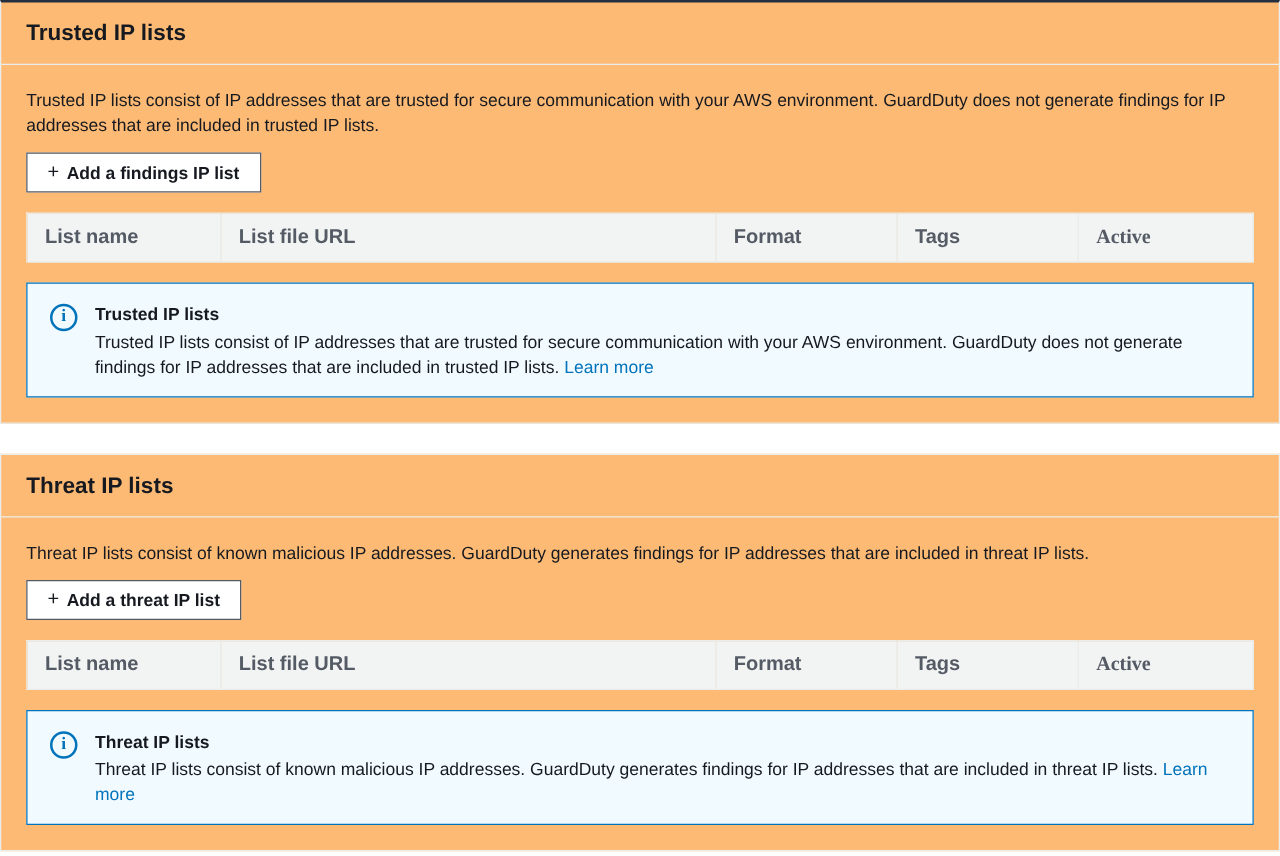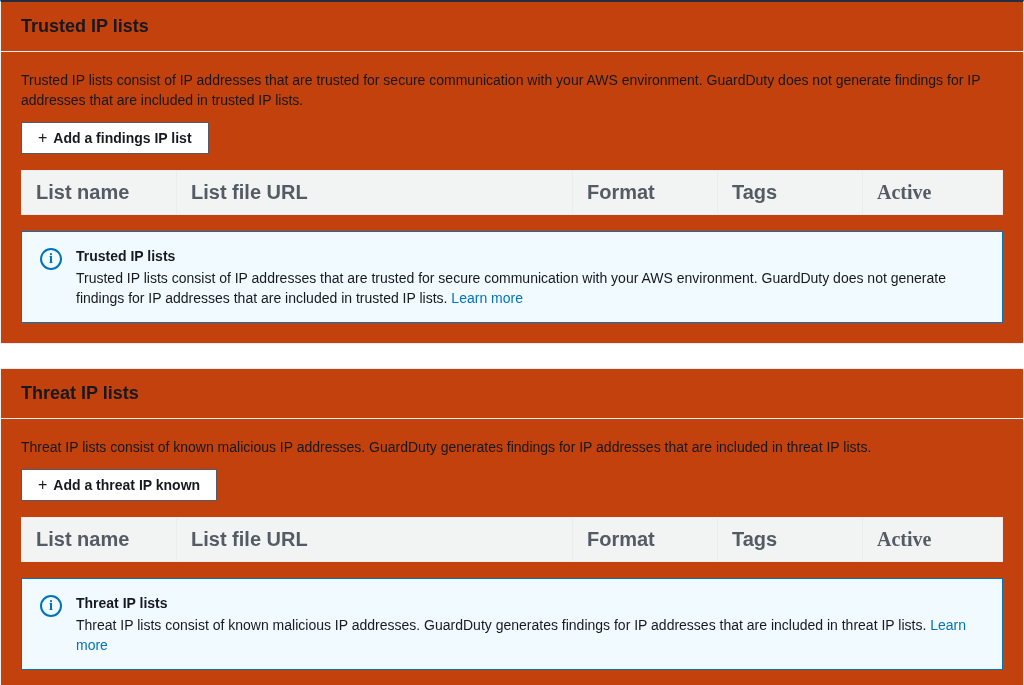--- a/index.html
+++ b/index.html
@@ -5,21 +5,21 @@
   * { box-sizing: border-box; }
   body {
     margin: 0;
     font-family: "Amazon Ember", "Helvetica Neue", Arial, sans-serif;
     font-size: 14px;
     color: #16191f;
     background: #ffffff;
     width: 1024px;
   }
   .panel {
-    background: #c2410c;
+    background: #fdba74;
     border: 1px solid #eaeded;
     margin-bottom: 24px;
   }
   .panel-header {
     padding: 14px 20px 14px 20px;
     border-bottom: 1px solid #eaeded;
   }
   .panel-header h2 {
     margin: 0;
     font-size: 18px;
@@ -61,21 +61,21 @@
     table-layout: fixed;
   }
   th {
     text-align: left;
     background: #f2f3f3;
     font-weight: 700;
     color: #545b64;
     padding: 10px 14px;
     border-right: 1px solid #eaeded;
     border-bottom: 1px solid #eaeded;
-    font-size: 20px;
+    font-size: 16px;
   }
   th:last-child { border-right: none; font-family: Liberation Serif, serif; }
   .col-name   { width: 155px; }
   .col-url    { width: auto; }
   .col-format { width: 145px; }
   .col-tags   { width: 145px; }
   .col-active { width: 140px; }
   .info-box {
     border: 1px solid #0073bb;
     background: #f1faff;
@@ -160,21 +160,21 @@
 
 <section class="panel">
   <header class="panel-header">
     <h2>Threat IP lists</h2>
   </header>
   <div class="panel-body">
     <p class="description">Threat IP lists consist of known malicious IP addresses. GuardDuty generates findings for IP addresses that are included in threat IP lists.</p>
 
     <button class="btn">
       <span class="plus">+</span>
-      <span>Add a threat IP known</span>
+      <span>Add a threat IP list</span>
     </button>
 
     <table>
       <thead>
         <tr>
           <th class="col-name">List name</th>
           <th class="col-url">List file URL</th>
           <th class="col-format">Format</th>
           <th class="col-tags">Tags</th>
           <th class="col-active">Active</th>

